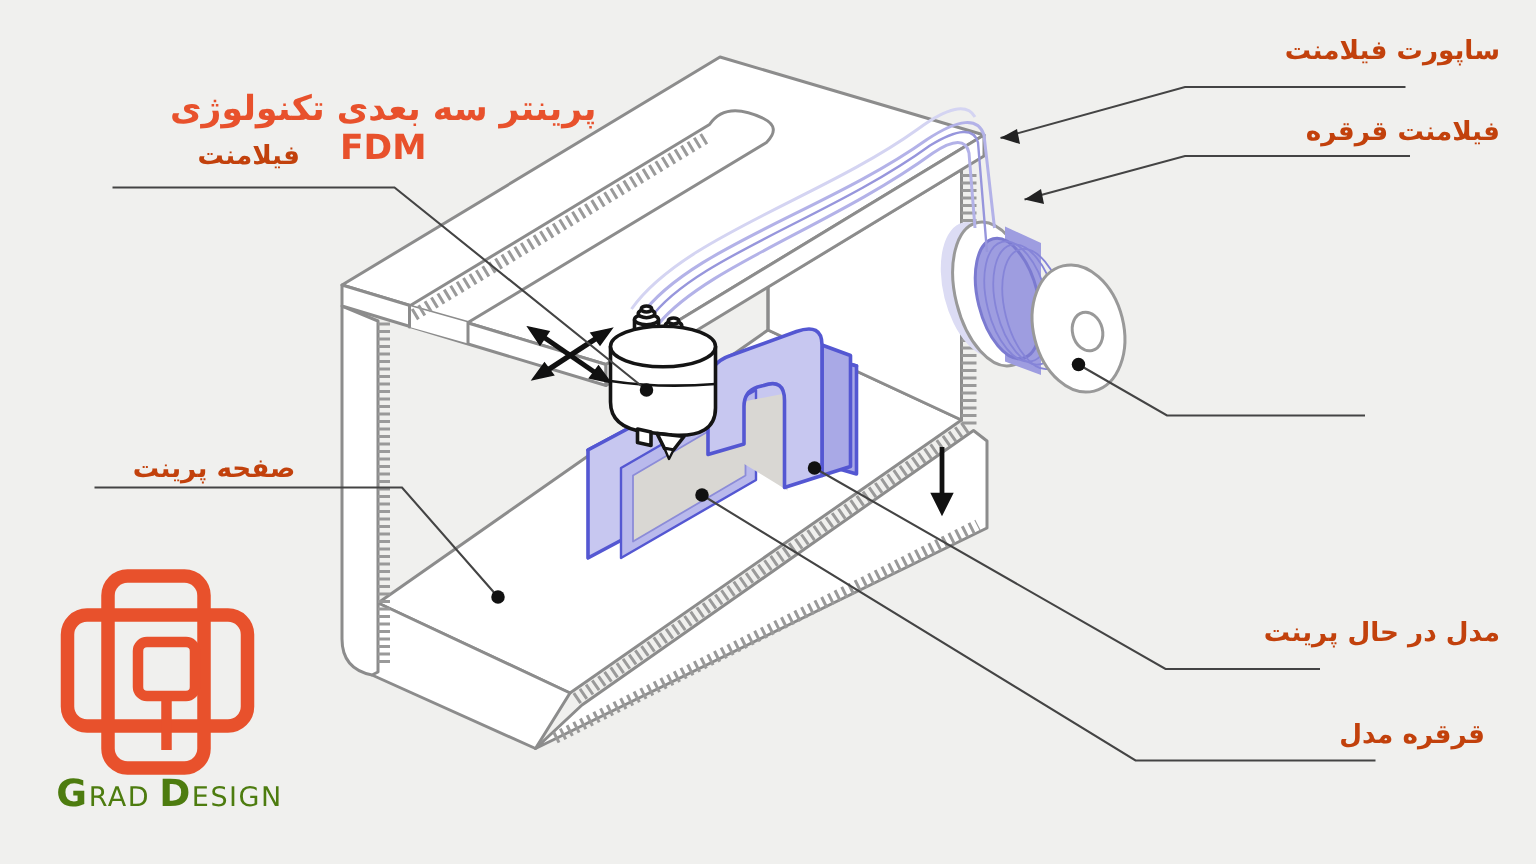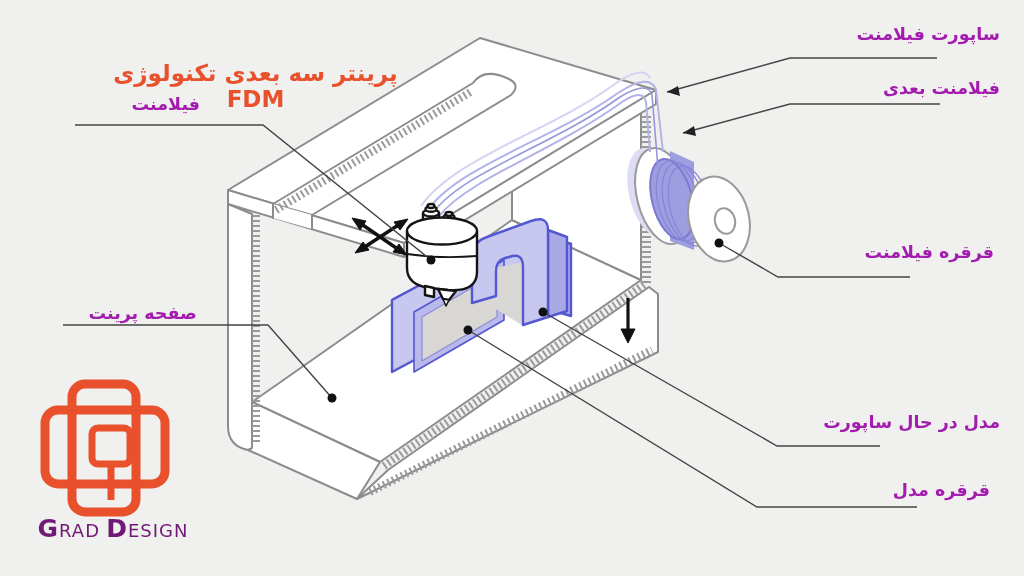--- a/index.html
+++ b/index.html
@@ -1,25 +1,25 @@
 <!DOCTYPE html>
 <html><head>
 <meta charset="utf-8">
 <style>
   html,body{margin:0;padding:0;}
   body{width:1024px;height:576px;overflow:hidden;background:#f0f0ee;
        font-family:"DejaVu Sans", sans-serif;position:relative;}
   #stage{position:absolute;left:0;top:0;width:1024px;height:576px;}
   svg{position:absolute;left:0;top:0;}
   .lbl{position:absolute;direction:rtl;font-weight:bold;font-size:17.5px;
-       color:#a21caf;white-space:nowrap;line-height:1.2;}
+       color:#c2410c;white-space:nowrap;line-height:1.2;}
   .title{position:absolute;left:98px;top:20px;width:315px;text-align:center;
          direction:rtl;font-weight:bold;font-size:23px;color:#e8512c;margin-top:40px;}
   .logo-text{position:absolute;left:28px;top:514px;width:170px;text-align:center;
-             color:#701a75;letter-spacing:1px;white-space:nowrap;}
+             color:#4d7c0f;letter-spacing:1px;white-space:nowrap;}
   .logo-text .lg{font-size:25px;font-weight:700;}
   .logo-text .sm{font-size:18px;font-weight:400;}
 </style>
 </head>
 <body>
 
 <div id="stage">
 
 <svg width="1024" height="576" viewBox="0 0 1024 576">
 
@@ -153,23 +153,22 @@
     <rect x="45" y="410" width="120" height="74" rx="13"></rect>
     <rect x="72" y="384" width="64" height="128" rx="13"></rect>
     <rect x="92" y="428" width="38" height="36" rx="6" stroke-width="7"></rect>
     <line x1="111" y1="464" x2="111" y2="500" stroke-width="7"></line>
   </g>
 </svg>
 
   <div class="title">پرینتر سه بعدی تکنولوژی FDM</div>
 
   <div class="lbl" style="right:24px;top:24px">ساپورت فیلامنت</div>
-  <div class="lbl" style="right:24px;top:78px">فیلامنت بعدی</div>
-  <div class="lbl" style="right:30px;top:242px">قرقره فیلامنت</div>
-  <div class="lbl" style="right:24px;top:412px">مدل در حال ساپورت</div>
+  <div class="lbl" style="right:24px;top:78px">فیلامنت قرقره</div>
+  <div class="lbl" style="right:24px;top:412px">مدل در حال پرینت</div>
   <div class="lbl" style="right:34px;top:480px">قرقره مدل</div>
   <div class="lbl" style="right:824px;top:94px">فیلامنت</div>
   <div class="lbl" style="right:827px;top:303px">صفحه پرینت</div>
 
   <div class="logo-text">
     <span class="lg">G</span><span class="sm">RAD</span>
     <span class="lg">D</span><span class="sm">ESIGN</span>
   </div>
 </div>
 

